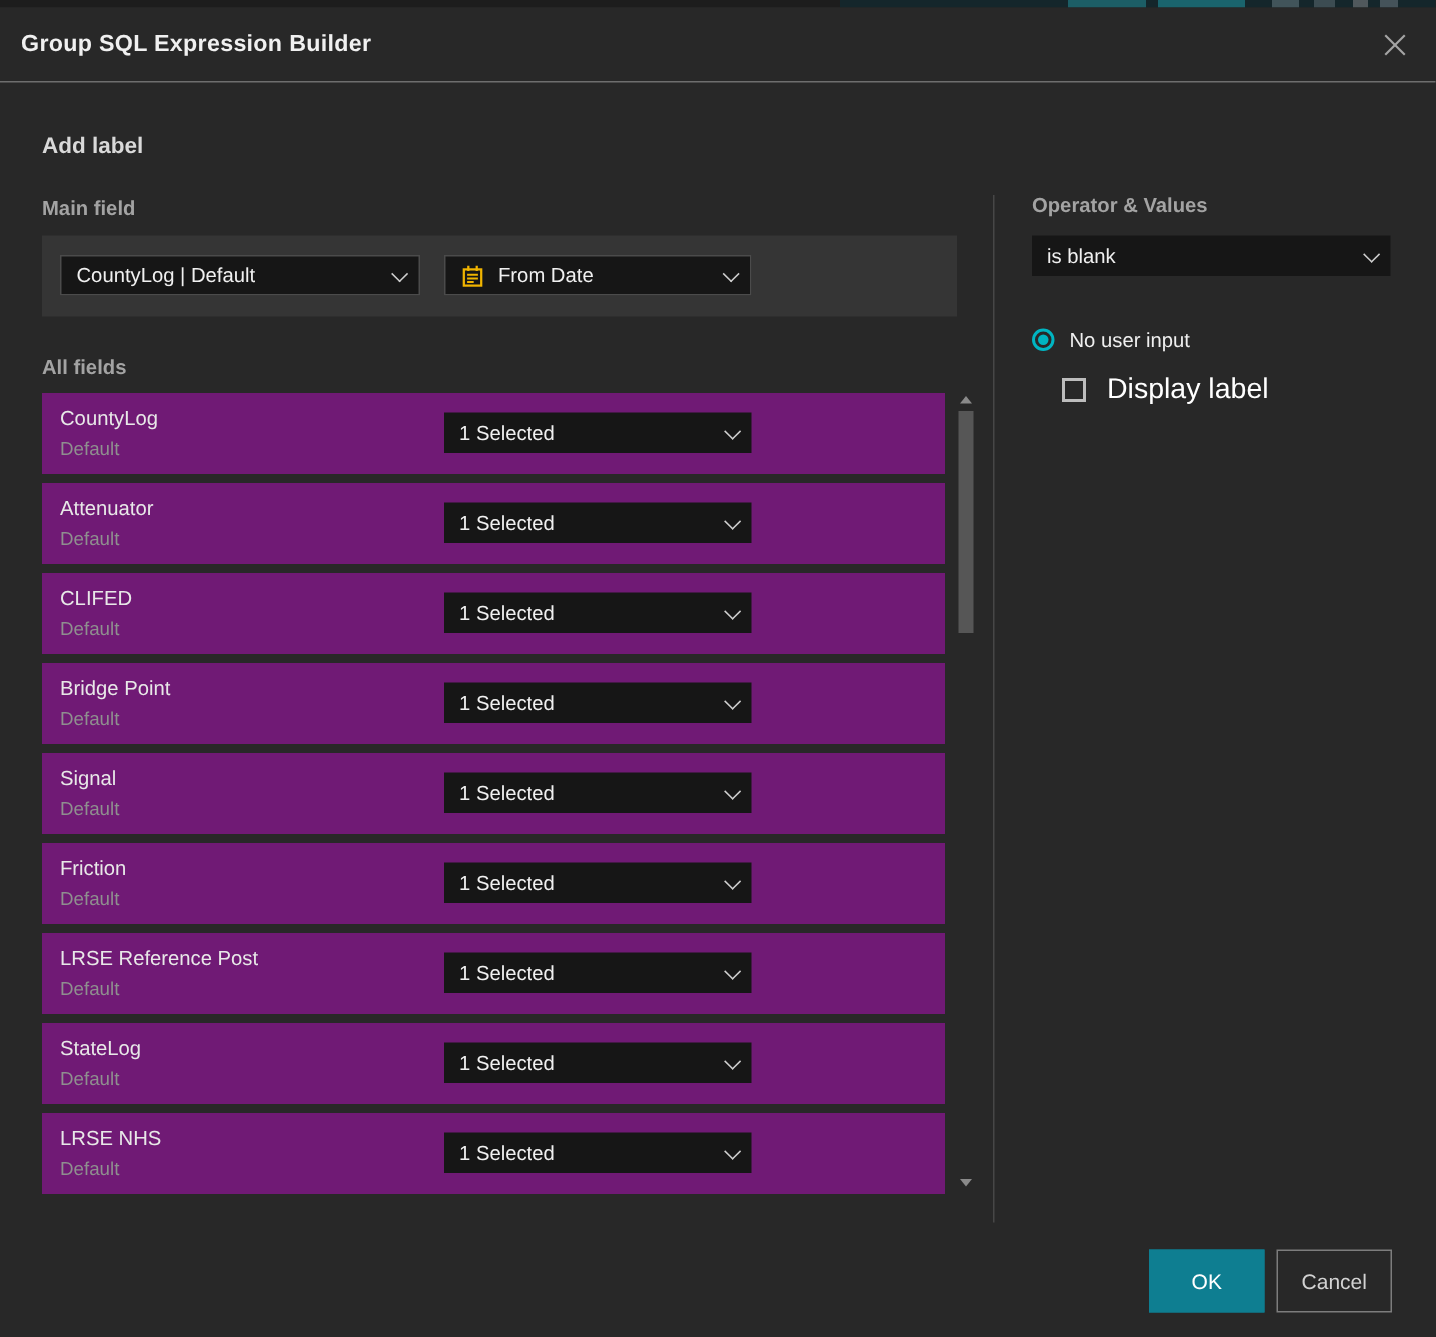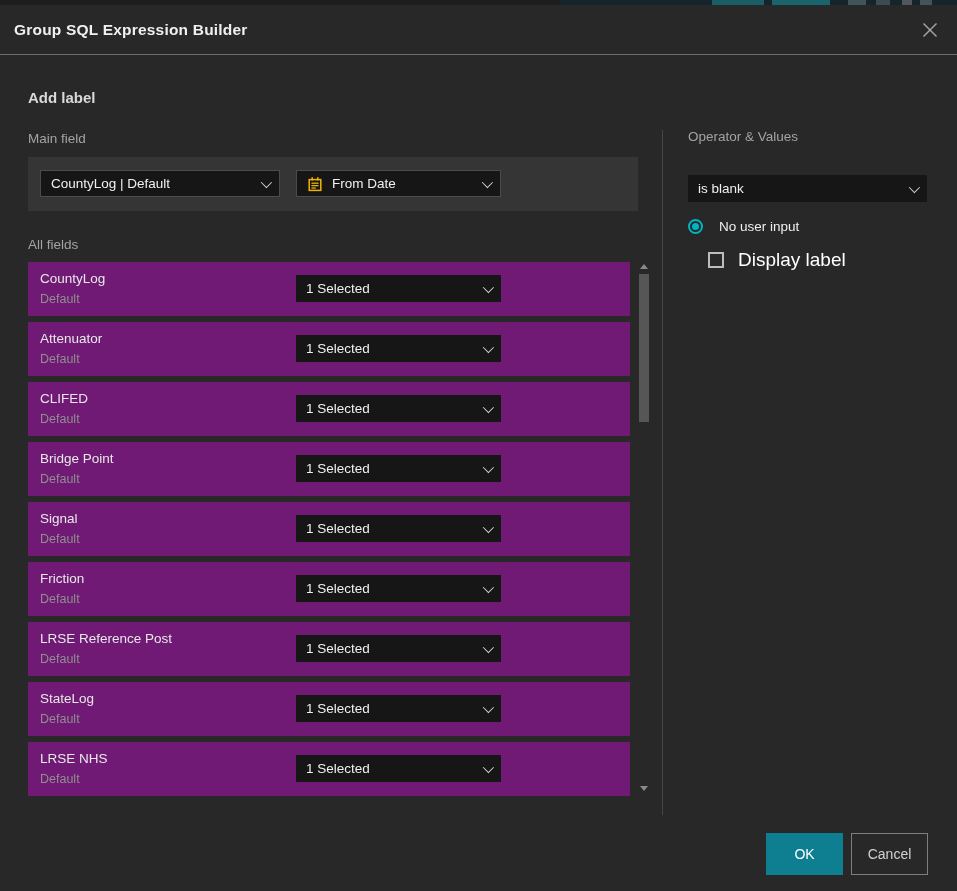--- a/index.html
+++ b/index.html
@@ -20,21 +20,21 @@
   .dlg-header{
     position:absolute;top:0;left:0;width:957px;height:50px;
     display:flex;align-items:center;justify-content:space-between;
     border-bottom:1px solid #6e6e6e;box-sizing:border-box;
     padding:0 16px 0 14px;
   }
   .dlg-title{font-size:15.5px;font-weight:700;color:#f0f0f0;letter-spacing:.2px;}
   .close-btn{width:22px;height:22px;display:flex;align-items:center;justify-content:center;cursor:pointer;}
 
   .section-heading{position:absolute;font-size:15px;font-weight:700;color:#d9d9d9;}
-  .sub-label{position:absolute;font-size:13.5px;font-weight:400;color:#a3a3a3;}
+  .sub-label{position:absolute;font-size:13.5px;font-weight:700;color:#a3a3a3;}
 
   
   .main-panel{position:absolute;top:152px;left:28px;width:610px;height:54px;background:#353535;}
   .dd{
     position:absolute;height:27px;background:#161616;box-sizing:border-box;
     display:flex;align-items:center;color:#f0f0f0;font-size:13.5px;
     padding:0 10px;cursor:pointer;
   }
   .dd .dd-text{flex:1;white-space:nowrap;overflow:hidden;}
   .chev{
@@ -54,28 +54,28 @@
 
   
   .scroll-up,.scroll-down{position:absolute;left:638px;width:12px;height:8px;display:flex;align-items:center;justify-content:center;cursor:pointer;}
   .tri-up{width:0;height:0;border-left:4px solid transparent;border-right:4px solid transparent;border-bottom:5px solid #8a8a8a;}
   .tri-down{width:0;height:0;border-left:4px solid transparent;border-right:4px solid transparent;border-top:5px solid #8a8a8a;}
   .scroll-thumb{position:absolute;left:639px;top:269px;width:10px;height:148px;background:#565656;cursor:pointer;}
 
   .v-divider{position:absolute;left:662px;top:125px;width:1px;height:685px;background:#474747;}
 
   
-  .op-dd{top:152px;left:688px;width:239px;margin-top:18px;}
+  .op-dd{top:152px;left:688px;width:239px;}
   .radio-row{position:absolute;top:214px;left:688px;display:flex;align-items:center;cursor:pointer;}
   .radio-outer{
     width:11px;height:11px;border-radius:50%;border:2.5px solid #00b5c2;
     background:#282828;display:flex;align-items:center;justify-content:center;flex:none;
   }
   .radio-dot{width:7px;height:7px;border-radius:50%;background:#00b5c2;}
-  .radio-label{margin-left:16px;font-size:13.5px;color:#efefef;}
+  .radio-label{margin-left:10px;font-size:13.5px;color:#efefef;}
   .check-row{position:absolute;top:244px;left:708px;display:flex;align-items:center;cursor:pointer;}
   .checkbox{width:12px;height:12px;border:2px solid #bdbdbd;background:transparent;flex:none;}
   .check-label{margin-left:14px;font-size:19px;color:#ffffff;}
 
   
   .btn{position:absolute;top:828px;height:42px;box-sizing:border-box;display:flex;align-items:center;justify-content:center;font-size:14px;cursor:pointer;}
   .btn-ok{left:766px;width:77px;background:#0e7e91;color:#ffffff;border:1px solid #0e7e91;}
   .btn-cancel{left:851px;width:77px;background:transparent;color:#d2d2d2;border:1px solid #7d7d7d;}
 </style>
 </head>

